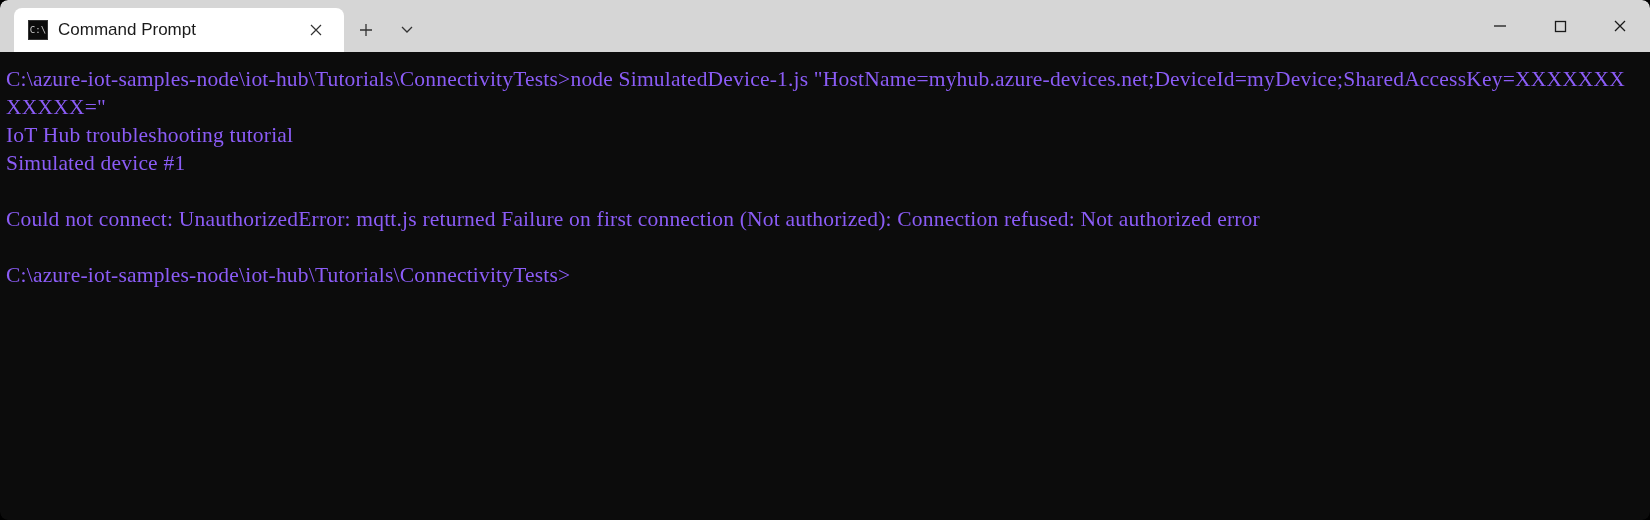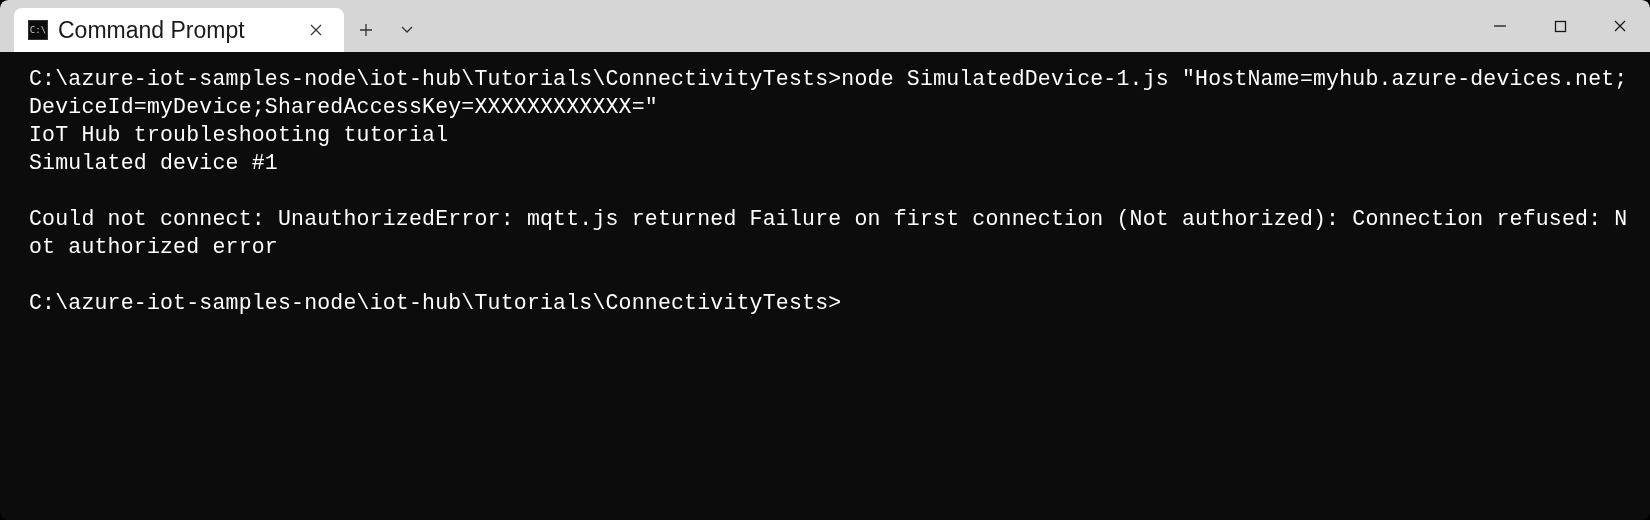--- a/index.html
+++ b/index.html
@@ -52,21 +52,21 @@
       display: flex;
       align-items: center;
       justify-content: center;
       font-size: 9px;
       color: #ccc;
       font-family: monospace;
       line-height: 1;
     }
     .tab-title {
       color: #1a1a1a;
-      font-size: 23px;
+      font-size: 17px;
       flex: 1;
     }
     .tab-close {
       width: 28px;
       height: 28px;
       display: flex;
       align-items: center;
       justify-content: center;
       border-radius: 4px;
       cursor: pointer;
@@ -99,25 +99,25 @@
     .win-btn {
       width: 60px;
       height: 100%;
       display: flex;
       align-items: center;
       justify-content: center;
       cursor: pointer;
     }
     .terminal {
       background: #0c0c0c;
-      color: #ffffff;
-      font-family: Liberation Mono, monospace;
+      color: #8b5cf6;
+      font-family: Liberation Serif, serif;
       font-size: 21.5px;
       line-height: 1.3;
-      padding: 14px 18px 18px 29px;
+      padding: 14px 18px 18px 6px;
       height: calc(100% - 52px);
       white-space: pre-wrap;
       word-break: break-all;
       letter-spacing: 0.2px;
       border-bottom-left-radius: 8px;
       border-bottom-right-radius: 8px;
     }
     svg {
       display: block;
     }

